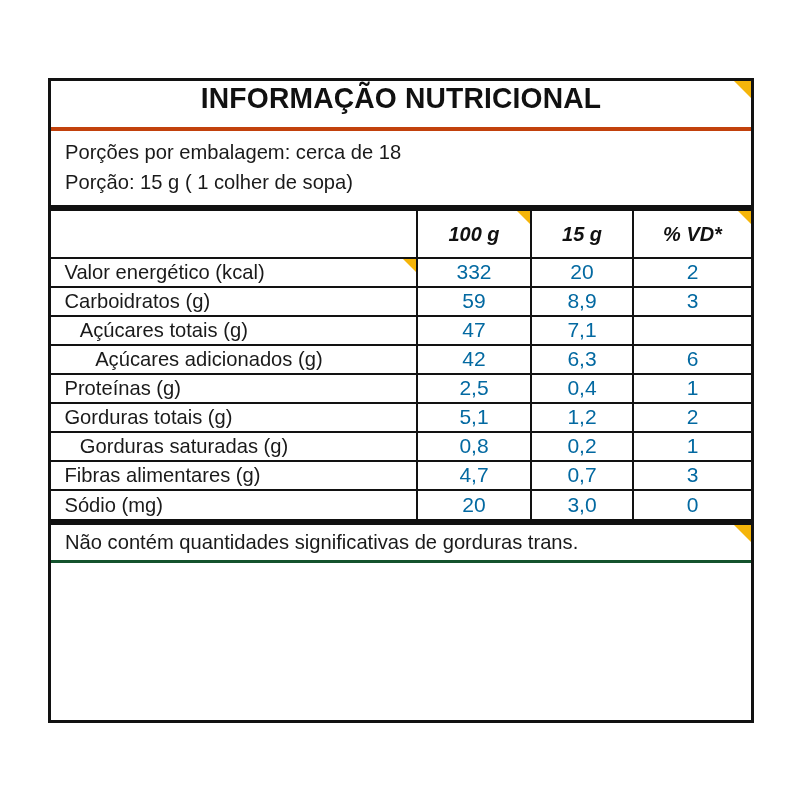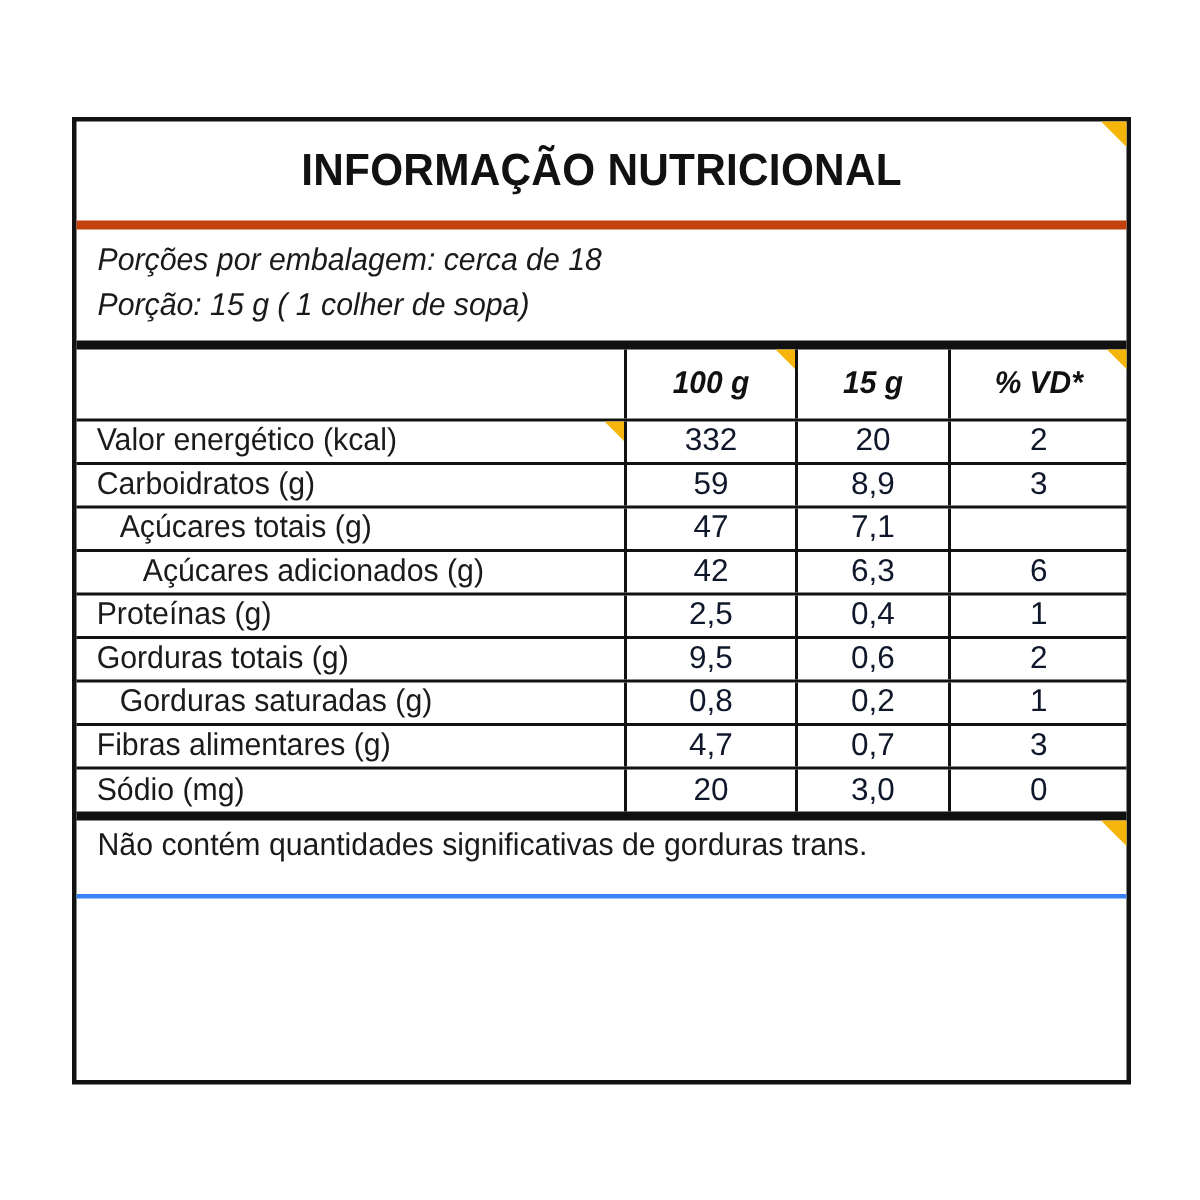--- a/index.html
+++ b/index.html
@@ -18,41 +18,39 @@
     top: 78px;
     width: 706px;
     height: 645px;
     border: 3px solid #121212;
     background: #ffffff;
   }
 
   
   .title-band {
     position: relative;
-    height: 72px;
-    border-bottom: 6px solid #c2410c;
+    height: 50px;
+    border-bottom: 4px solid #c2410c;
     display: flex;
-    align-items: center;
     justify-content: center;
   }
   .title-text {
     font-size: 30px;
     font-weight: bold;
     letter-spacing: 0.2px;
     color: #111111;
     font-family: "Liberation Sans", sans-serif;
     transform: scaleX(0.94);
   }
 
   
   .servings {
     position: relative;
     padding: 6px 0 8px 14px;
     border-bottom: 6px solid #111111;
-    font-style: italic;
   }
   .servings-line {
     font-size: 21px;
     color: #1a1a1a;
     line-height: 1.42;
     transform: scaleX(0.96);
     transform-origin: left center;
   }
 
   
@@ -89,42 +87,42 @@
     padding-left: 14px;
     text-align: left;
     transform: scaleX(0.96);
     transform-origin: left center;
   }
   .cell-name.indent-1 { padding-left: 30px; }
   .cell-name.indent-2 { padding-left: 46px; }
 
   .cell-val {
     font-size: 21px;
-    color: #0f172a;
+    color: #0369a1;
     text-align: center;
   }
 
   .hdr-label {
     font-size: 21px;
     font-weight: bold;
     color: #111111;
     text-align: center;
     transform: scaleX(0.95);
   }
 
   
   .thick-sep {
     border-top: 6px solid #111111;
   }
 
   
   .trans-note {
     position: relative;
-    padding: 5px 0 20px 14px;
-    border-bottom: 3px solid #3b82f6;
+    padding: 5px 0 6px 14px;
+    border-bottom: 3px solid #14532d;
   }
   .trans-note .txt {
     font-size: 21px;
     color: #1a1a1a;
     transform: scaleX(0.96);
     transform-origin: left center;
   }
 
   .footnote {
     position: relative;
@@ -270,24 +268,24 @@
         <td>
             <div class="cell-val">1</div>
           </td>
       </tr>
 
       <tr>
         <td>
             <div class="cell-name">Gorduras totais (g)</div>
           </td>
         <td>
-            <div class="cell-val">9,5</div>
-          </td>
-        <td>
-            <div class="cell-val">0,6</div>
+            <div class="cell-val">5,1</div>
+          </td>
+        <td>
+            <div class="cell-val">1,2</div>
           </td>
         <td>
             <div class="cell-val">2</div>
           </td>
       </tr>
 
       <tr>
         <td>
             <div class="cell-name indent-1">Gorduras saturadas (g)</div>
           </td>

